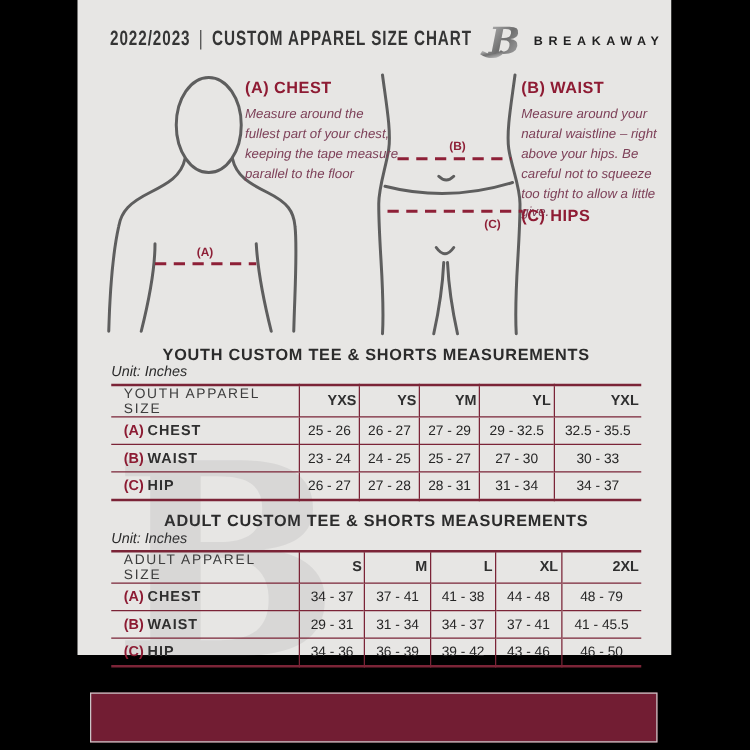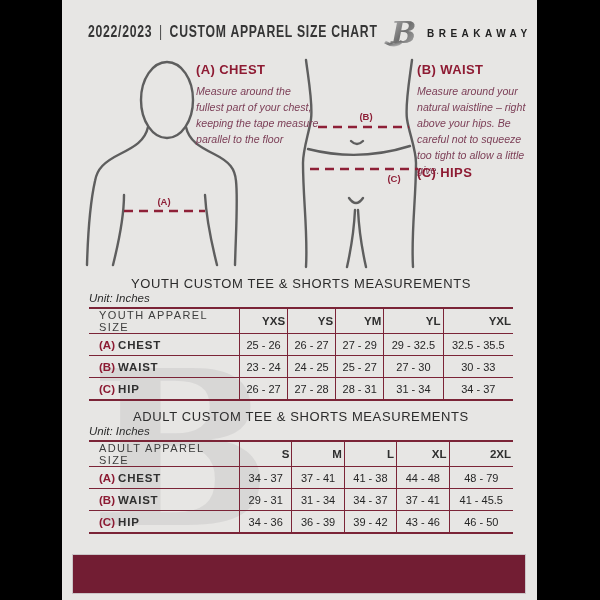--- a/index.html
+++ b/index.html
@@ -1,18 +1,18 @@
 <!DOCTYPE html>
 <html><head>
 <meta charset="utf-8">
 <style>
   html,body{margin:0;padding:0;background:#000;}
   .stage{position:relative;width:600px;height:600px;background:#000;overflow:hidden;
          font-family:"Liberation Sans", sans-serif;}
-  .page{position:absolute;left:62px;top:0;width:475px;height:600px;background:#e7e6e4;}
+  .page{position:absolute;left:62px;top:0;width:475px;height:524px;background:#e7e6e4;}
 
   
   .hdr-title{position:absolute;left:26px;top:22px;display:flex;gap:9px;align-items:center;
              font-weight:700;font-size:16.5px;letter-spacing:1px;color:#353535;
              transform:scaleX(0.74);transform-origin:left center;white-space:nowrap;}
   .hdr-sep{font-weight:400;color:#4a4a4a;}
   .brand-wrap{position:absolute;left:320px;top:14px;display:flex;align-items:center;gap:7px;}
   .brand-logo{width:38px;height:38px;}
   .brand-name{font-weight:700;font-size:10px;letter-spacing:4.5px;color:#222;}
 
@@ -26,21 +26,21 @@
   
   .instr-head{position:absolute;font-size:13px;font-weight:700;color:#8e1b33;letter-spacing:.4px;}
   .instr-body{position:absolute;font-size:10.6px;font-style:italic;color:#7d4058;
               line-height:1.5;white-space:pre-line;}
   .ih-a{left:134px;top:62px;}  .ib-a{left:134px;top:84px;width:124px;}
   .ih-b{left:355px;top:62px;}  .ib-b{left:355px;top:84px;width:116px;}
   .ih-c{left:355px;top:165px;} .ib-c{left:355px;top:187px;width:124px;}
 
   
   .sec-title{position:absolute;left:27px;width:424px;text-align:center;
-             font-size:13px;font-weight:400;color:#2b2b2b;letter-spacing:.6px;}
+             font-size:13px;font-weight:700;color:#2b2b2b;letter-spacing:.6px;}
   .sec-unit{position:absolute;left:27px;width:424px;text-align:left;
             font-size:11.5px;font-style:italic;color:#2b2b2b;}
   .yt-title{top:276px;} .yt-unit{top:292px;}
   .at-title{top:409px;} .at-unit{top:425px;}
 
   
   .size-table{position:absolute;left:27px;width:424px;border-collapse:collapse;z-index:2;
               border-top:2px solid #7b2437;border-bottom:2px solid #7b2437;}
   .yt-table{top:307px;} .at-table{top:440px;}
   .size-table tbody tr{border-top:1.5px solid #7b2437;}

